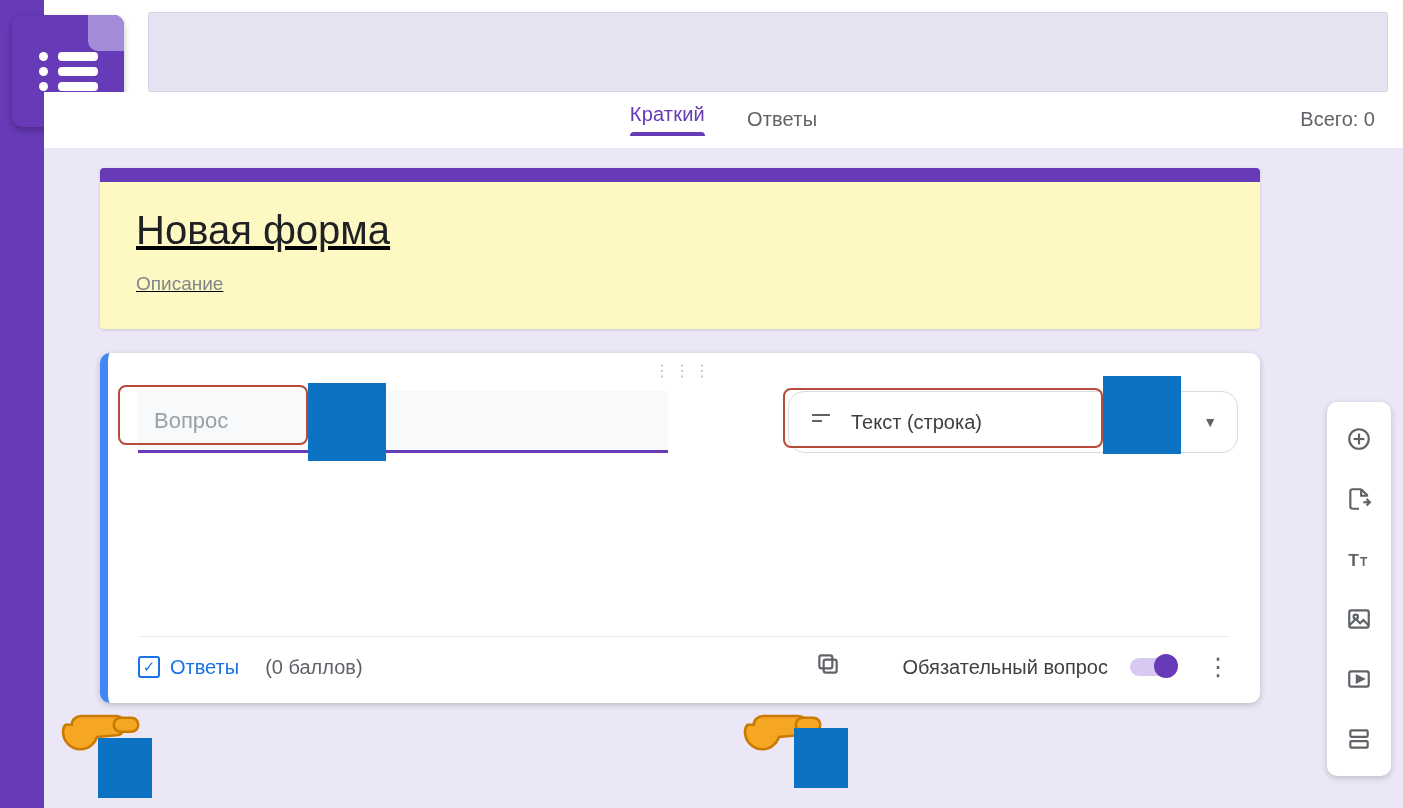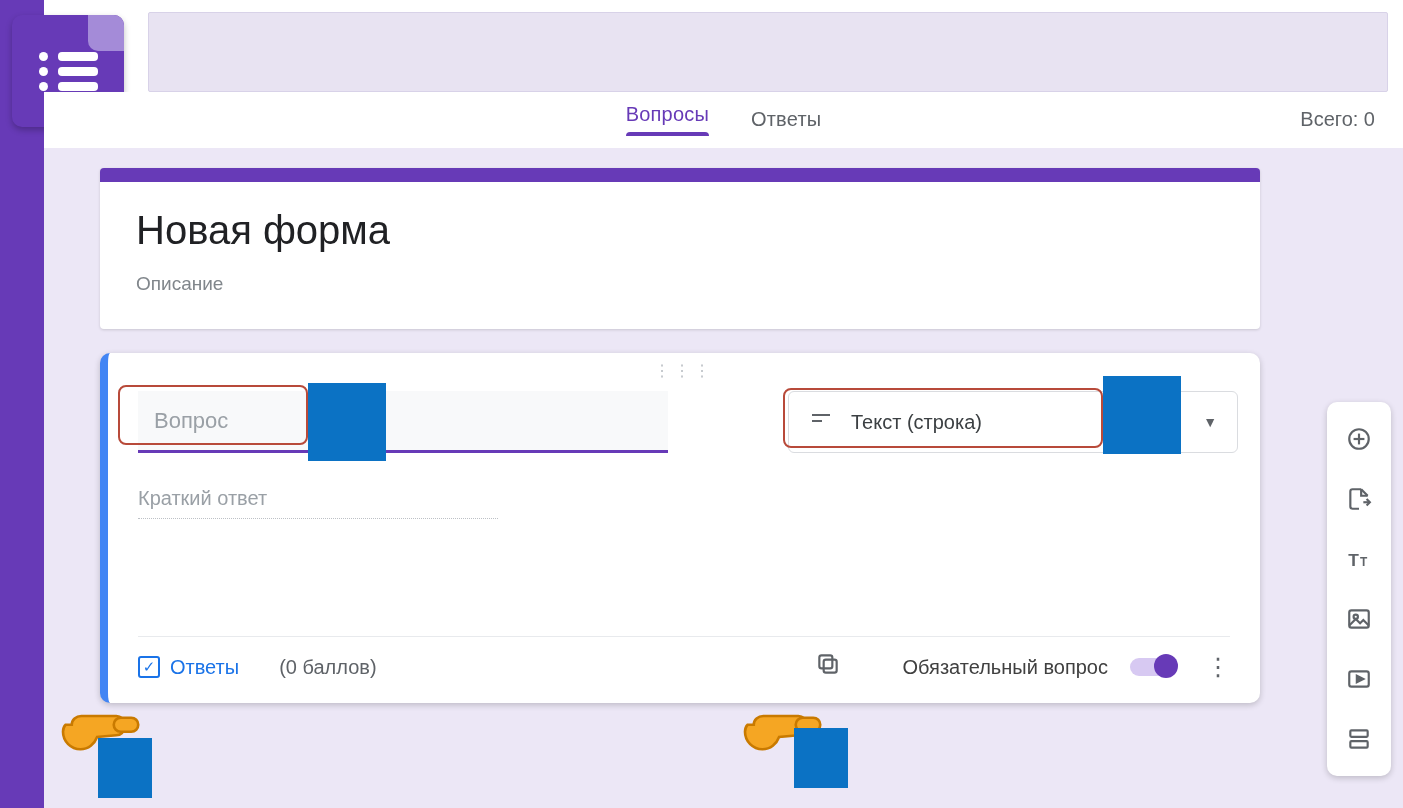--- a/index.html
+++ b/index.html
@@ -32,60 +32,60 @@
   
   .tabs-row { position:relative; width:100%; height:56px; background:#fff; display:flex;
               align-items:center; justify-content:center; gap:34px; border-bottom:1px solid transparent;}
   .tab { color:#5f6368; font-size:20px; padding:10px 4px; cursor:pointer; font-weight:500; letter-spacing:.2px;}
   .tab.active { color:#673ab7; }
   .tab.active::after { content:""; display:block; height:4px; background:#673ab7; border-radius:4px 4px 0 0; margin-top:6px;}
   .total { position:absolute; right:28px; top:16px; color:#5f6368; font-size:20px; }
 
   
   .card-wrap { position:absolute; left:56px; top:76px; width:1160px; }
-  .form-header-card { background:#ffffff; border-radius:4px; box-shadow:0 1px 3px rgba(0,0,0,.15);
-                      border-top:14px solid #673ab7; padding:26px 36px 34px 36px; }
+  .form-header-card { background:#fef9c3; border-radius:4px; box-shadow:0 1px 3px rgba(0,0,0,.15);
+                      border-top:14px solid #673ab7; padding:26px 36px 34px 36px;text-decoration:underline; }
   .form-title { font-size:40px; color:#202124; font-weight:400; margin-bottom:20px; }
   .form-desc { font-size:19px; color:#80868b;margin-top:18px; }
 
   
   .question-card { position:relative; margin-top:24px; background:#fff; border-radius:10px;
                    box-shadow:0 2px 6px rgba(0,0,0,.2); border-left:8px solid #4285f4;
                    padding:20px 30px 0 30px; min-height:350px;}
   .drag-dots { position:absolute; left:50%; top:8px; transform:translateX(-50%);
                color:#bdc1c6; font-size:16px; letter-spacing:4px; }
   .q-top-row { display:flex; gap:120px; align-items:flex-start; margin-top:18px; position:relative;}
   .q-input-box { flex:0 0 530px; background:#f8f9fa; height:62px; border-bottom:3px solid #673ab7;
                  display:flex; align-items:center; padding:0 16px; position:relative;}
   .q-input-box input { border:none; background:transparent; font-size:22px; color:#80868b;
                        width:100%; outline:none;}
   .q-input-box input::placeholder { color:#9aa0a6; }
   .highlight-red-1 { position:absolute; left:-20px; top:-6px; width:190px; height:60px;
                      border:2px solid #b84a3a; border-radius:8px; pointer-events:none;}
   .blue-box-q { position:absolute; left:170px; top:-8px; width:78px; height:78px; background:#0b72c4; }
   .type-select { position:relative; flex:0 0 450px; height:62px; border:1px solid #dadce0;
-                 border-radius:6px; display:flex; align-items:center; padding:0 20px; gap:18px;}
+                 border-radius:16px; display:flex; align-items:center; padding:0 20px; gap:18px;}
   .type-select .icon-short { color:#5f6368; font-size:22px;}
   .type-select .label { font-size:20px; color:#3c4043; }
   .type-select .drop { margin-left:auto; color:#5f6368; font-size:14px; }
   .highlight-red-2 { position:absolute; left:-6px; top:-4px; width:320px; height:60px;
                      border:2px solid #b84a3a; border-radius:8px; pointer-events:none;}
   .blue-box-t { position:absolute; right:56px; top:-16px; width:78px; height:78px; background:#0b72c4; z-index:0;}
 
   .short-answer { margin-top:34px; width:360px; color:#9aa0a6; font-size:20px;
                   border-bottom:1px dotted #bdc1c6; padding-bottom:8px;}
 
   .q-bottom-row { position:absolute; left:30px; right:30px; bottom:20px;
                   border-top:1px solid #e8eaed; padding-top:14px; display:flex;
                   align-items:center; gap:22px; }
   .answers-check { display:flex; align-items:center; gap:10px; color:#1a73e8; font-size:20px;
                    cursor:pointer; }
   .answers-check .cb { width:22px; height:22px; border:2px solid #1a73e8; border-radius:3px;
                        display:flex; align-items:center; justify-content:center; color:#1a73e8; font-size:15px; }
-  .points { color:#5f6368; font-size:20px; margin-left:18px;}
+  .points { color:#5f6368; font-size:20px; margin-left:4px;}
   .copy-icon, .trash-icon { color:#5f6368; font-size:24px; cursor:pointer; }
   .copy-icon { margin-left:auto; }
   .req-label { color:#404040; font-size:20px; margin-left:40px;}
   .switch { width:46px; height:18px; background:#d7c9f2; border-radius:10px; position:relative; cursor:pointer;}
   .switch::after { content:""; position:absolute; right:-2px; top:-4px; width:24px; height:24px;
                    background:#673ab7; border-radius:50%; }
   .more-icon { color:#5f6368; font-size:24px; cursor:pointer; margin-left:8px;}
 
   
   .hand { position:absolute; width:90px; height:70px; pointer-events:none; }
@@ -123,21 +123,21 @@
         <div class="line"></div>
       </div>
   </div>
 </div>
 
 <div class="header-bar"></div>
 
 <div class="page-area">
 
   <div class="tabs-row">
-    <div class="tab active">Вопросы</div>
+    <div class="tab active">Краткий</div>
     <div class="tab">Ответы</div>
     <div class="total">Всего: 0</div>
   </div>
 
   <div class="card-wrap">
     <div class="form-header-card">
       <div class="form-title">Новая форма</div>
       <div class="form-desc">Описание</div>
     </div>
 
@@ -158,21 +158,20 @@
             <svg viewBox="0 0 24 24" width="24" height="24" fill="none" stroke="#5f6368" stroke-width="2">
               <line x1="3" y1="8" x2="21" y2="8"></line>
                 <line x1="3" y1="14" x2="13" y2="14"></line>
             </svg>
           </span>
           <span class="label">Текст (строка)</span>
           <span class="drop">▼</span>
         </div>
       </div>
 
-      <div class="short-answer">Краткий ответ</div>
 
       <div class="q-bottom-row">
         <div class="answers-check">
           <span class="cb">✓</span>
           <span>Ответы</span>
         </div>
         <span class="points">(0 баллов)</span>
 
         <span class="copy-icon">
           <svg viewBox="0 0 24 24" width="26" height="26" fill="none" stroke="#5f6368" stroke-width="2">

